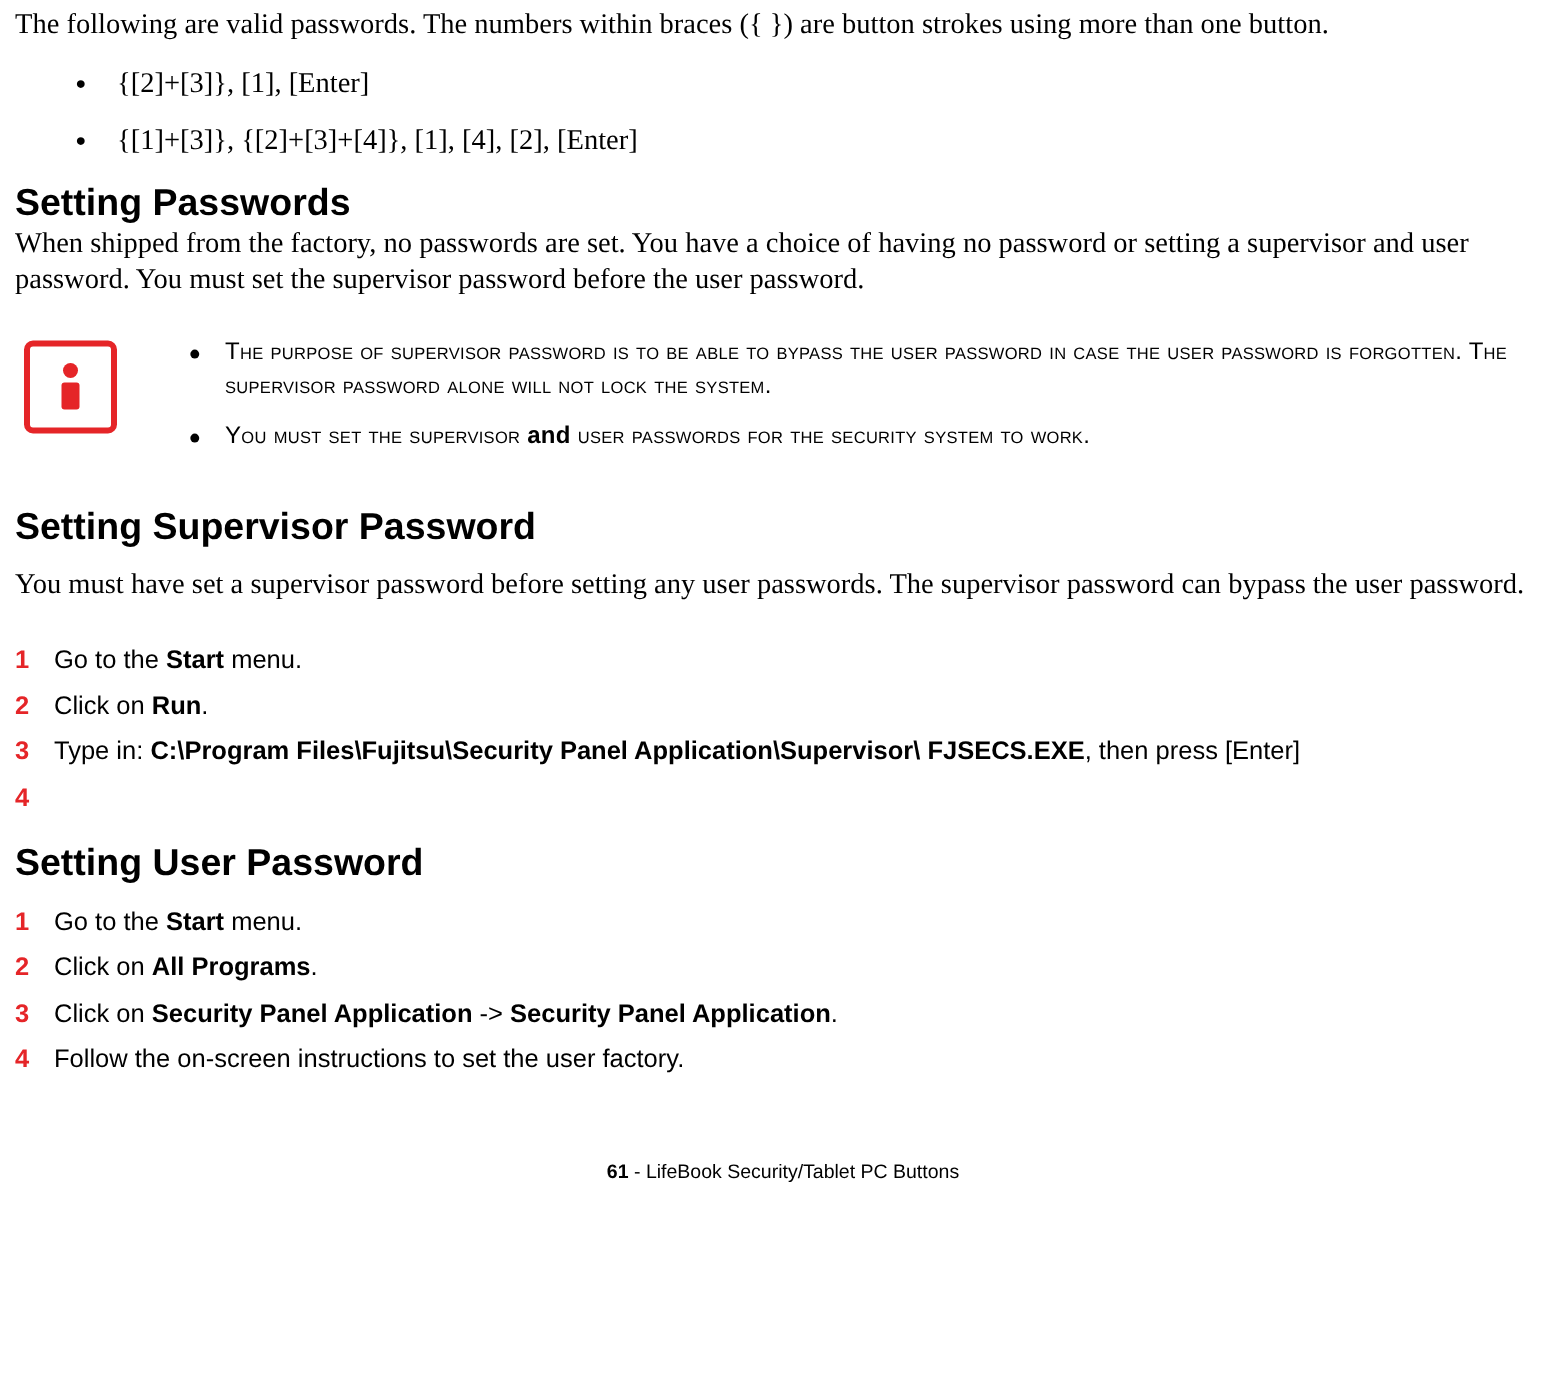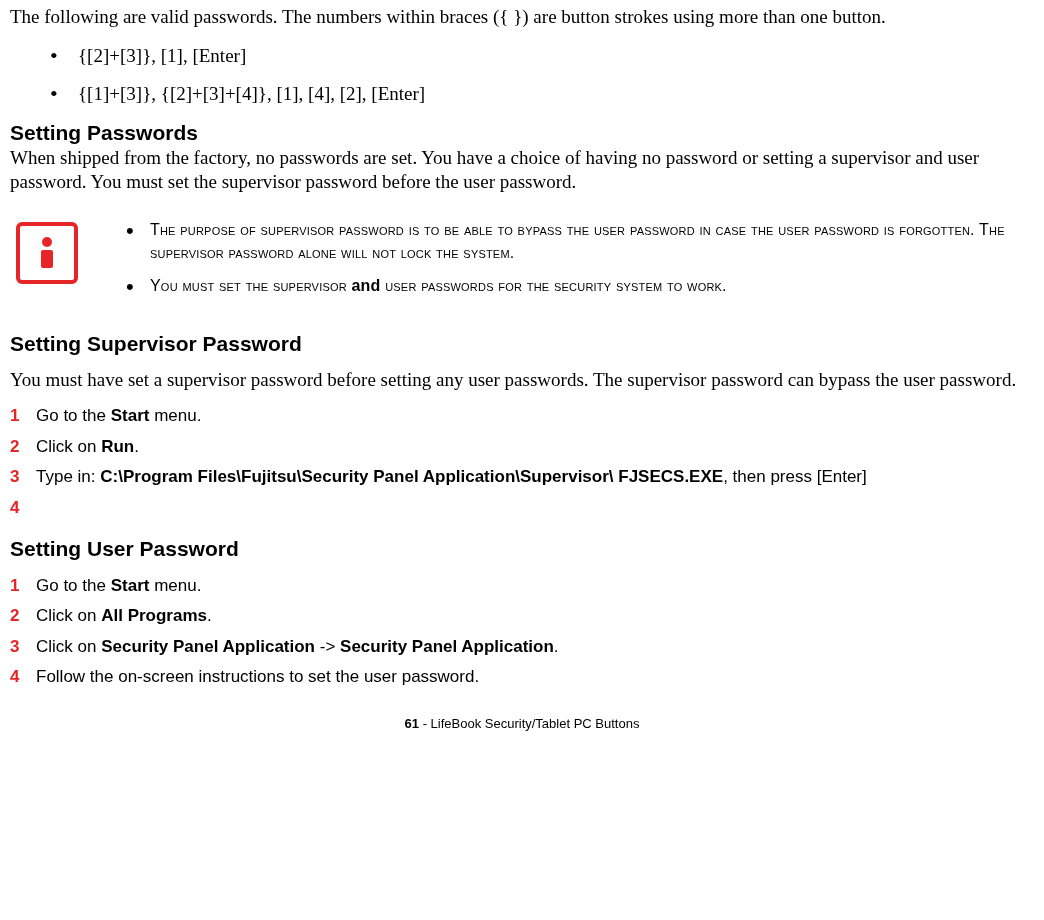--- a/index.html
+++ b/index.html
@@ -28,21 +28,21 @@
   ul.bullets li::before {
     content: "•";
     position: absolute;
     left: 0;
     top: -2px;
     font-size: 22px;
   }
   h3.section-heading {
     font-family: Arial, Helvetica, sans-serif;
     font-weight: bold;
-    font-size: 21px;
+    font-size: 25px;
     margin: 6px 0 0 0;
   }
   h3.section-heading.spaced {
     margin: 22px 0 10px 0;
   }
   p.after-heading {
     margin: 0 0 10px 0;
   }
   .info-box {
     display: flex;
@@ -111,21 +111,21 @@
     flex: 0 0 auto;
     font-size: 17px;
   }
   .step-body b {
     font-weight: bold;
   }
   .footer {
     font-family: Arial, Helvetica, sans-serif;
     font-size: 13px;
     text-align: center;
-    margin-top: 26px;
+    margin-top: 54px;
   }
   .footer b { font-weight: bold; }
 </style>
 </head>
 <body>
 
 <p class="intro">The following are valid passwords. The numbers within braces ({ }) are button strokes using more than one button.</p>
 
 <ul class="bullets">
   <li>{[2]+[3]}, [1], [Enter]</li>
@@ -148,21 +148,21 @@
         <span class="smallcaps-run">The purpose of supervisor password is to be able to bypass the user password in case the user password is forgotten. The supervisor password alone will not lock the system.</span>
       </li>
       <li>
         <span class="smallcaps-run">You must set the supervisor </span><span class="normal-bold">and</span><span class="smallcaps-run"> user passwords for the security system to work.</span>
       </li>
     </ul>
   </div>
 </div>
 
 <h3 class="section-heading spaced">Setting Supervisor Password</h3>
-<p class="after-heading" style="margin-bottom:12px">You must have set a supervisor password before setting any user passwords. The supervisor password can bypass the user password.</p>
+<p class="after-heading" style="margin-bottom:26px">You must have set a supervisor password before setting any user passwords. The supervisor password can bypass the user password.</p>
 
 <ol class="steps">
   <li>
     <span class="step-num">1</span>
     <span class="step-body"><span>Go to the </span><b>Start</b><span> menu.</span></span>
   </li>
   <li>
     <span class="step-num">2</span>
     <span class="step-body"><span>Click on </span><b>Run</b><span>.</span></span>
   </li>
@@ -185,19 +185,19 @@
   <li>
     <span class="step-num">2</span>
     <span class="step-body"><span>Click on </span><b>All Programs</b><span>.</span></span>
   </li>
   <li>
     <span class="step-num">3</span>
     <span class="step-body"><span>Click on </span><b>Security Panel Application</b><span> -&gt; </span><b>Security Panel Application</b><span>.</span></span>
   </li>
   <li>
     <span class="step-num">4</span>
-    <span class="step-body"><span>Follow the on-screen instructions to set the user password.</span></span>
+    <span class="step-body"><span>Follow the on-screen instructions to set the user factory.</span></span>
   </li>
 </ol>
 
 <div class="footer">
   <b>61</b><span> - </span><span>LifeBook Security/Tablet PC Buttons</span>
 </div>
 
 </body></html>

